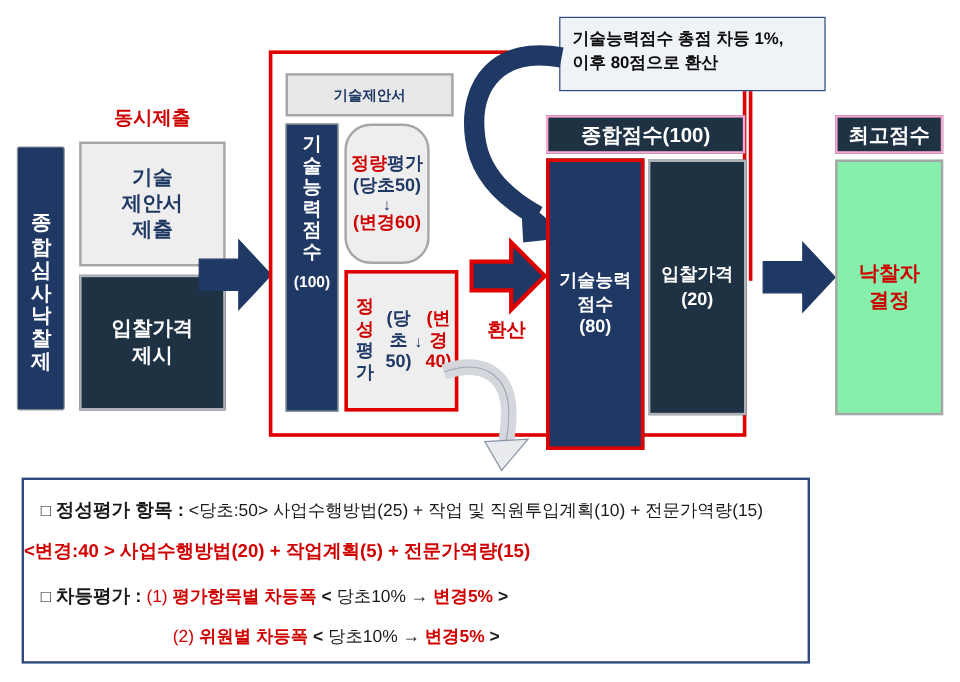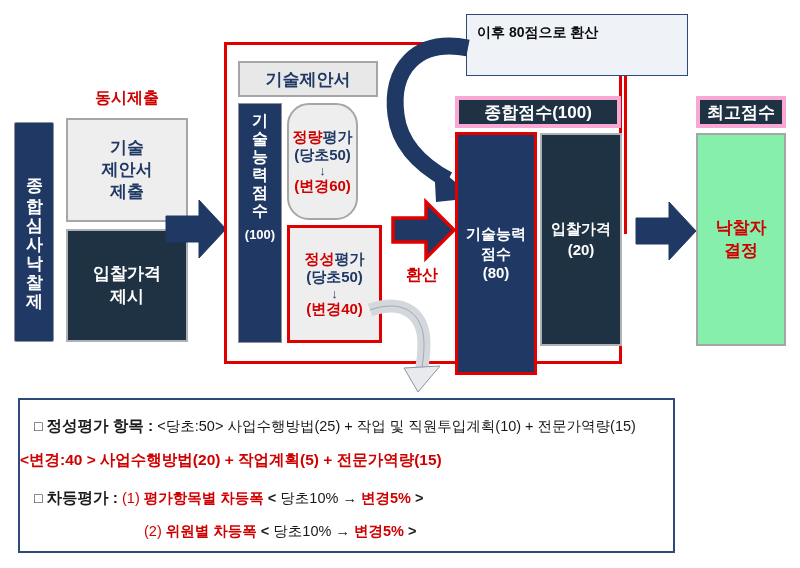--- a/index.html
+++ b/index.html
@@ -27,21 +27,21 @@
     background:#eeeeee;border:2px solid #a6a6a6;color:#1F3864;
     display:flex;align-items:center;justify-content:center;text-align:center;
     font-weight:bold;
   }
   .lightgray-box{
     background:#86efac;border:2px solid #a6a6a6;color:#d00000;
     display:flex;align-items:center;justify-content:center;text-align:center;
     font-weight:bold;
   }
   .hdr-navy{
-    background:#1F3243;border:4px solid #f9a8d4;color:#ffffff;
+    background:#1F3243;border:2px solid #f9a8d4;color:#ffffff;
     display:flex;align-items:center;justify-content:center;text-align:center;
     font-weight:bold;
   }
 
   .vlabel{
     writing-mode:vertical-rl;text-orientation:upright;
     letter-spacing:2px;line-height:1.05;
   }
 
   
@@ -97,53 +97,54 @@
   </div>
 
   <div class="abs" style="left:166px;top:196px;width:62px;height:66px;">
     <svg width="62" height="66" viewBox="0 0 62 66">
       <polygon points="0,20 33,20 33,4 60,33 33,62 33,46 0,46" fill="#1F3864" stroke="#1F3864" stroke-width="1"></polygon>
     </svg>
   </div>
 
   <div class="abs red-frame" style="left:224px;top:42px;width:398px;height:322px;"></div>
 
-  <div class="abs gray-box" style="left:238px;top:61px;width:140px;height:36px;font-size:17px;background:#e8e8e8;">기술제안서</div>
+  <div class="abs gray-box" style="left:238px;top:61px;width:140px;height:36px;font-size:12px;background:#e8e8e8;">기술제안서</div>
 
   <div class="abs navy-bar" style="left:238px;top:103px;width:44px;height:240px;flex-direction:column;justify-content:flex-start;padding-top:8px;font-size:16px;line-height:1.12;">
     <span>기</span>
     <span>술</span>
     <span>능</span>
     <span>력</span>
     <span>점</span>
     <span>수</span>
     <span style="font-size:13px;margin-top:9px;">(100)</span>
   </div>
 
   <div class="abs gray-box" style="left:287px;top:103px;width:71px;height:117px;flex-direction:column;justify-content:center;font-size:15px;line-height:1.22;background:#eeeeee;border-radius:22px;">
     <div>
       <span class="red">정량</span><span class="navytxt">평가</span>
     </div>
     <div class="navytxt">(당초50)</div>
     <div class="navytxt" style="font-size:13px;line-height:1;">↓</div>
     <div class="red">(변경60)</div>
   </div>
 
-  <div class="abs red-frame-inner" style="left:287px;top:225px;width:95px;height:118px;background:#eeeeee;display:flex;flex-direction:column;align-items:center;justify-content:center;font-size:15px;line-height:1.22;font-weight:bold;text-align:center;">
+  <div class="abs red-frame-inner" style="left:287px;top:225px;width:95px;height:118px;background:#eeeeee;display:flex;flex-direction:row;align-items:center;justify-content:center;font-size:15px;line-height:1.22;font-weight:bold;text-align:center;">
     <div>
       <span class="red">정성</span><span class="navytxt">평가</span>
     </div>
     <div class="navytxt">(당초50)</div>
     <div class="navytxt" style="font-size:13px;line-height:1;">↓</div>
     <div class="red">(변경40)</div>
   </div>
 
   <div class="abs" style="left:624px;top:74px;width:3px;height:160px;background:#e00000;"></div>
 
   <div class="abs callout" style="left:466px;top:14px;width:222px;height:62px;">
+    <div>기술능력점수 총점 차등 1%,</div>
     <div>이후 80점으로 환산</div>
   </div>
 
   <div class="abs" style="left:356px;top:30px;width:160px;height:230px;">
     <svg width="160" height="230" viewBox="0 0 160 230">
       <path d="M112,18 C60,8 34,40 40,85 C44,118 70,138 92,150" fill="none" stroke="#1F3864" stroke-width="17" stroke-linecap="butt"></path>
       <polygon points="78,134 118,168 80,172" fill="#1F3864"></polygon>
     </svg>
   </div>
 

